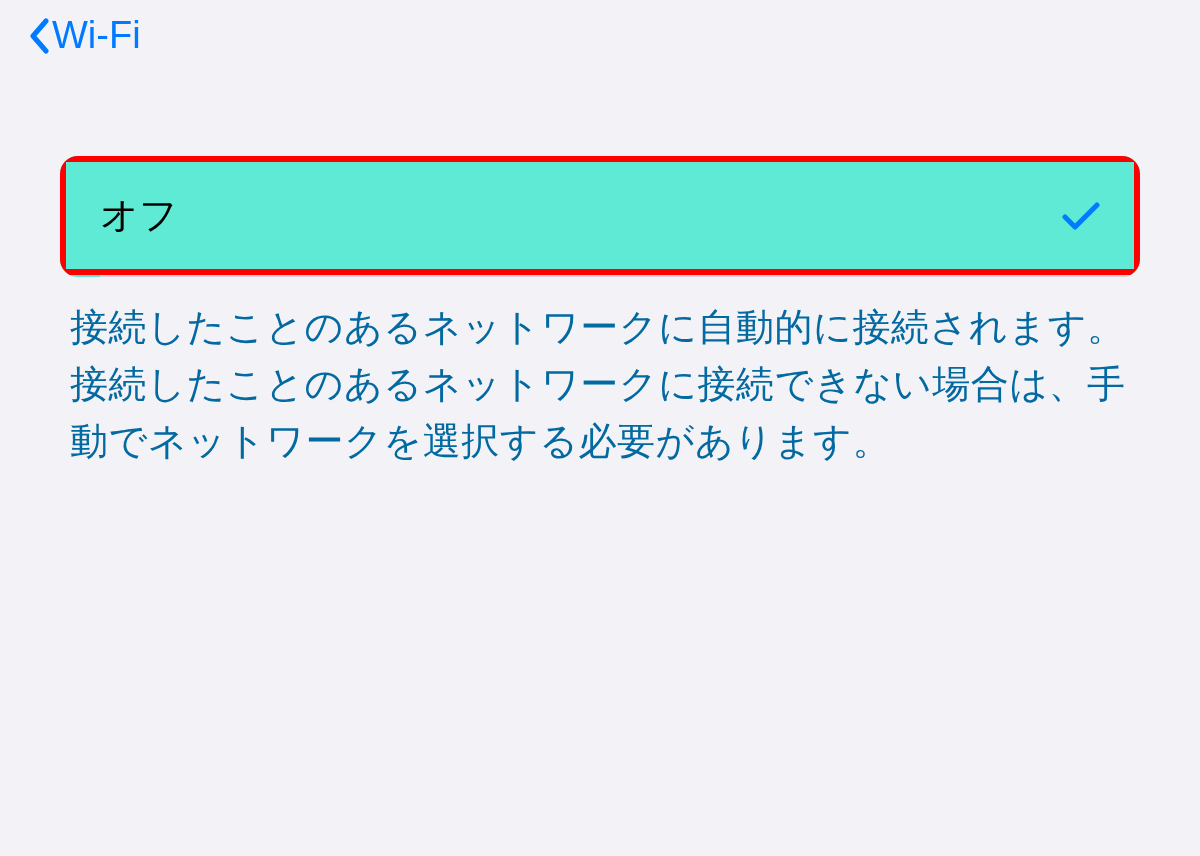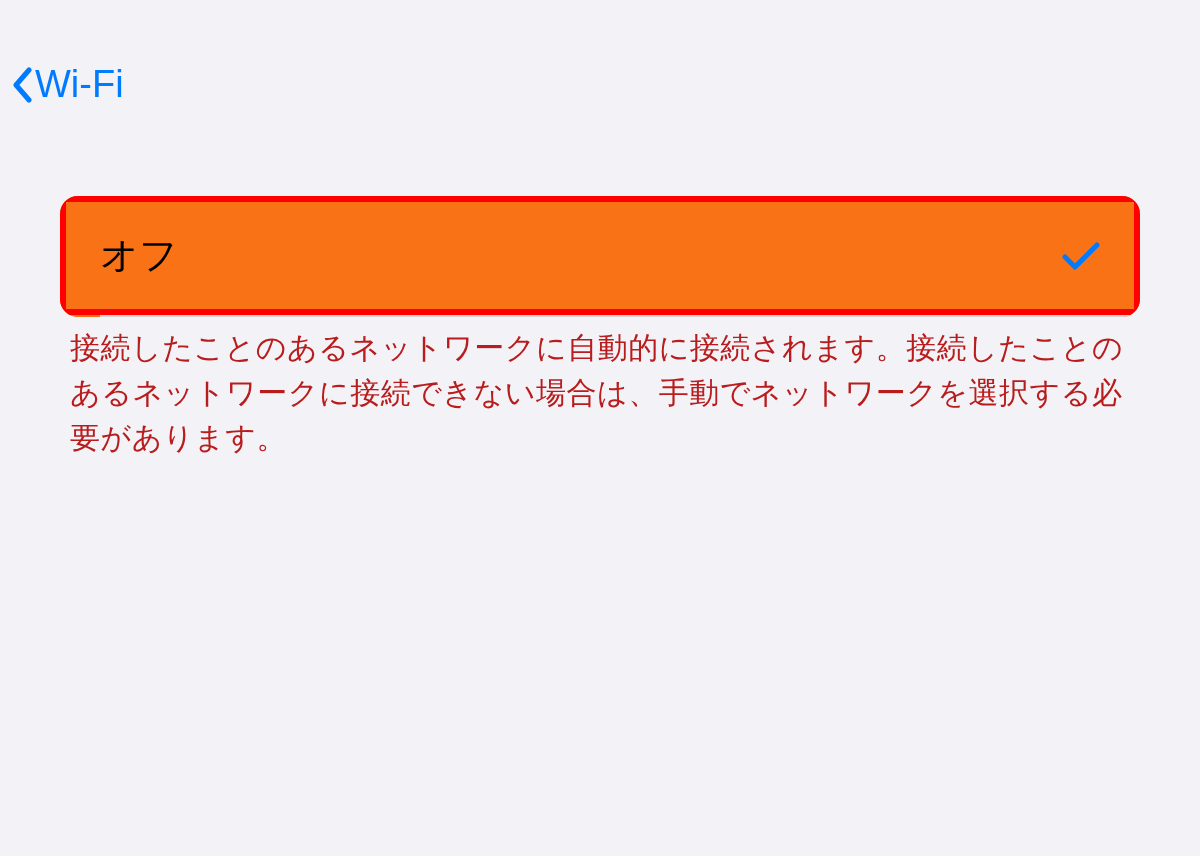--- a/index.html
+++ b/index.html
@@ -8,25 +8,24 @@
       box-sizing: border-box;
     }
     body {
       font-family: -apple-system, BlinkMacSystemFont, "Hiragino Sans", "Hiragino Kaku Gothic ProN", sans-serif;
       background: #f2f2f7;
       width: 1200px;
       height: 856px;
     }
     .header {
       display: flex;
-      align-items: flex-end;
-      padding: 14px 11px;
+      align-items: flex-start;
+      padding: 14px 28px;
       position: relative;
       height: 80px;
-      margin-top: 40px;
     }
     .back-button {
       display: flex;
       align-items: center;
       color: #007aff;
       font-size: 38px;
       font-weight: 400;
       cursor: pointer;
       gap: 2px;
     }
@@ -44,21 +43,21 @@
     .title {
       position: absolute;
       left: 50%;
       transform: translateX(-50%);
       font-size: 38px;
       font-weight: 600;
       color: #000;
     }
     .options-group {
       margin: 76px 60px 0 60px;
-      background: #f97316;
+      background: #5eead4;
       border-radius: 18px;
       overflow: hidden;
     }
     .option-row {
       display: flex;
       align-items: center;
       justify-content: space-between;
       padding: 34px 40px;
       font-size: 38px;
       color: #000;
@@ -79,24 +78,24 @@
       height: 38px;
       display: inline-flex;
       align-items: center;
       justify-content: center;
     }
     .checkmark svg {
       width: 38px;
       height: 32px;
     }
     .footer-text {
-      margin: 8px 70px 0 70px;
-      font-size: 30px;
+      margin: 22px 70px 0 70px;
+      font-size: 38px;
       line-height: 1.5;
-      color: #b91c1c;
+      color: #0369a1;
       letter-spacing: 0.5px;
     }
   </style>
 </head>
 <body>
 
 <div class="header">
   <div class="back-button">
     <span class="back-chevron">
       <svg viewBox="0 0 22 36" fill="none">

